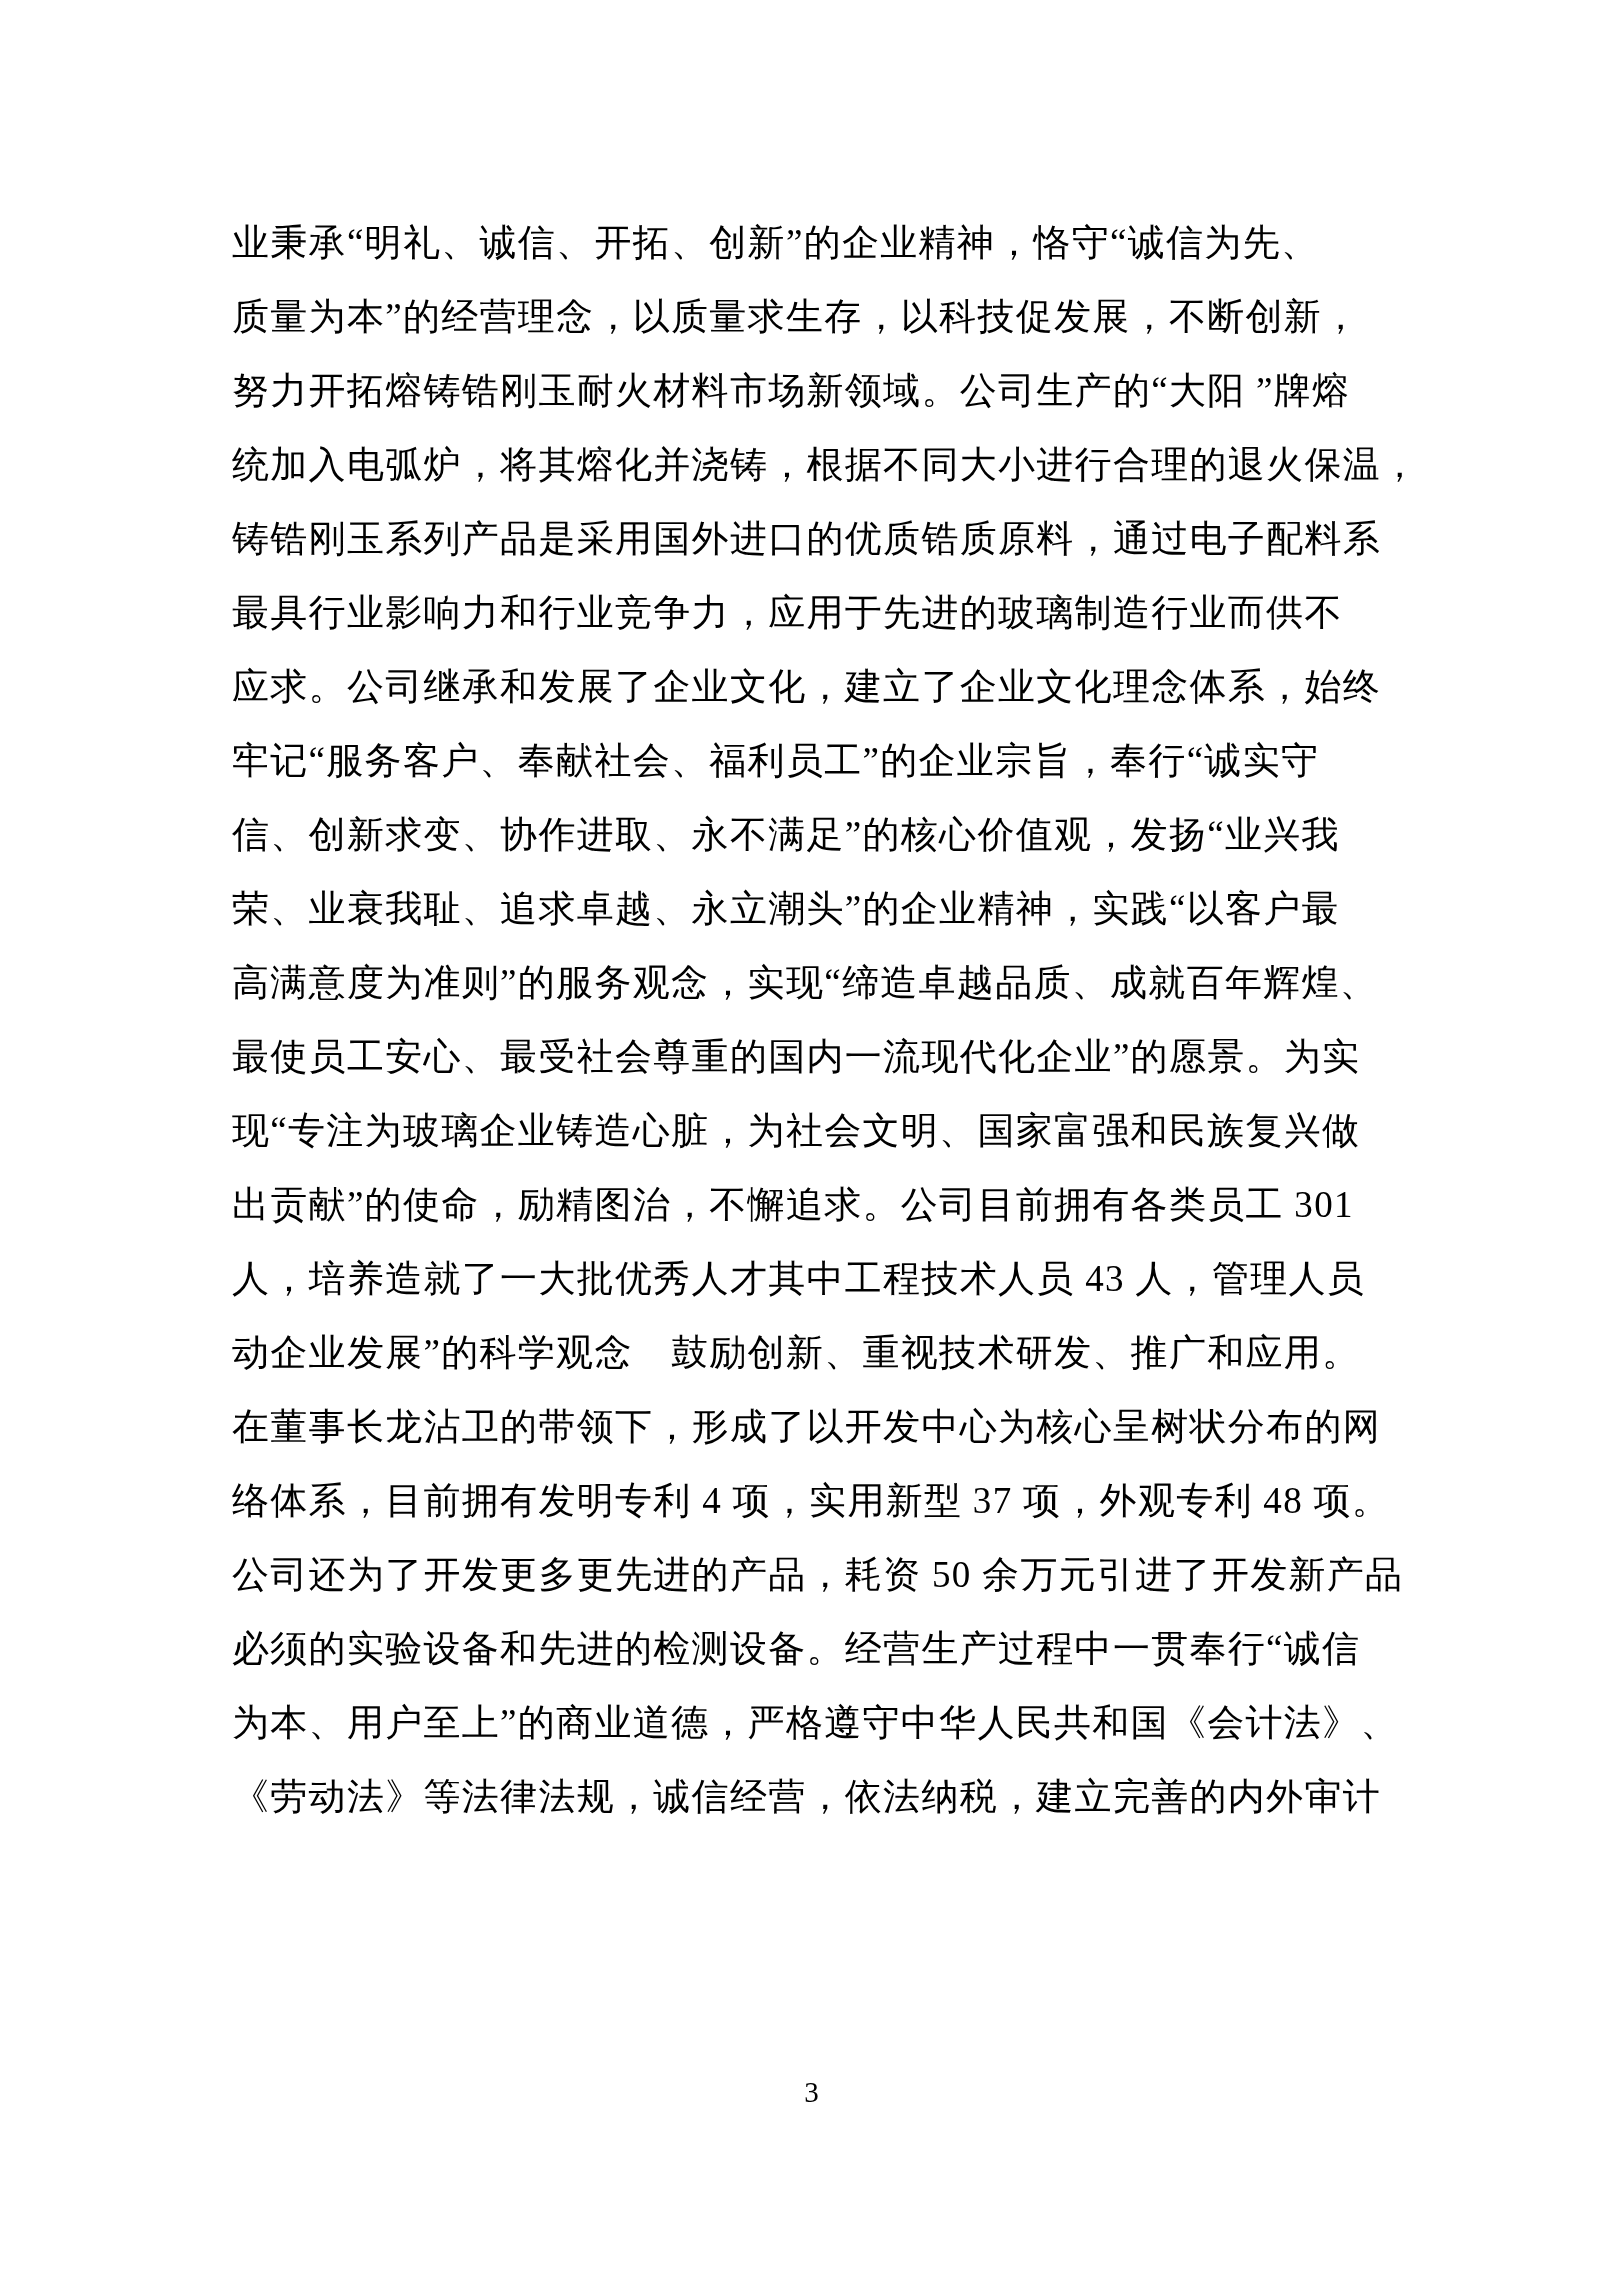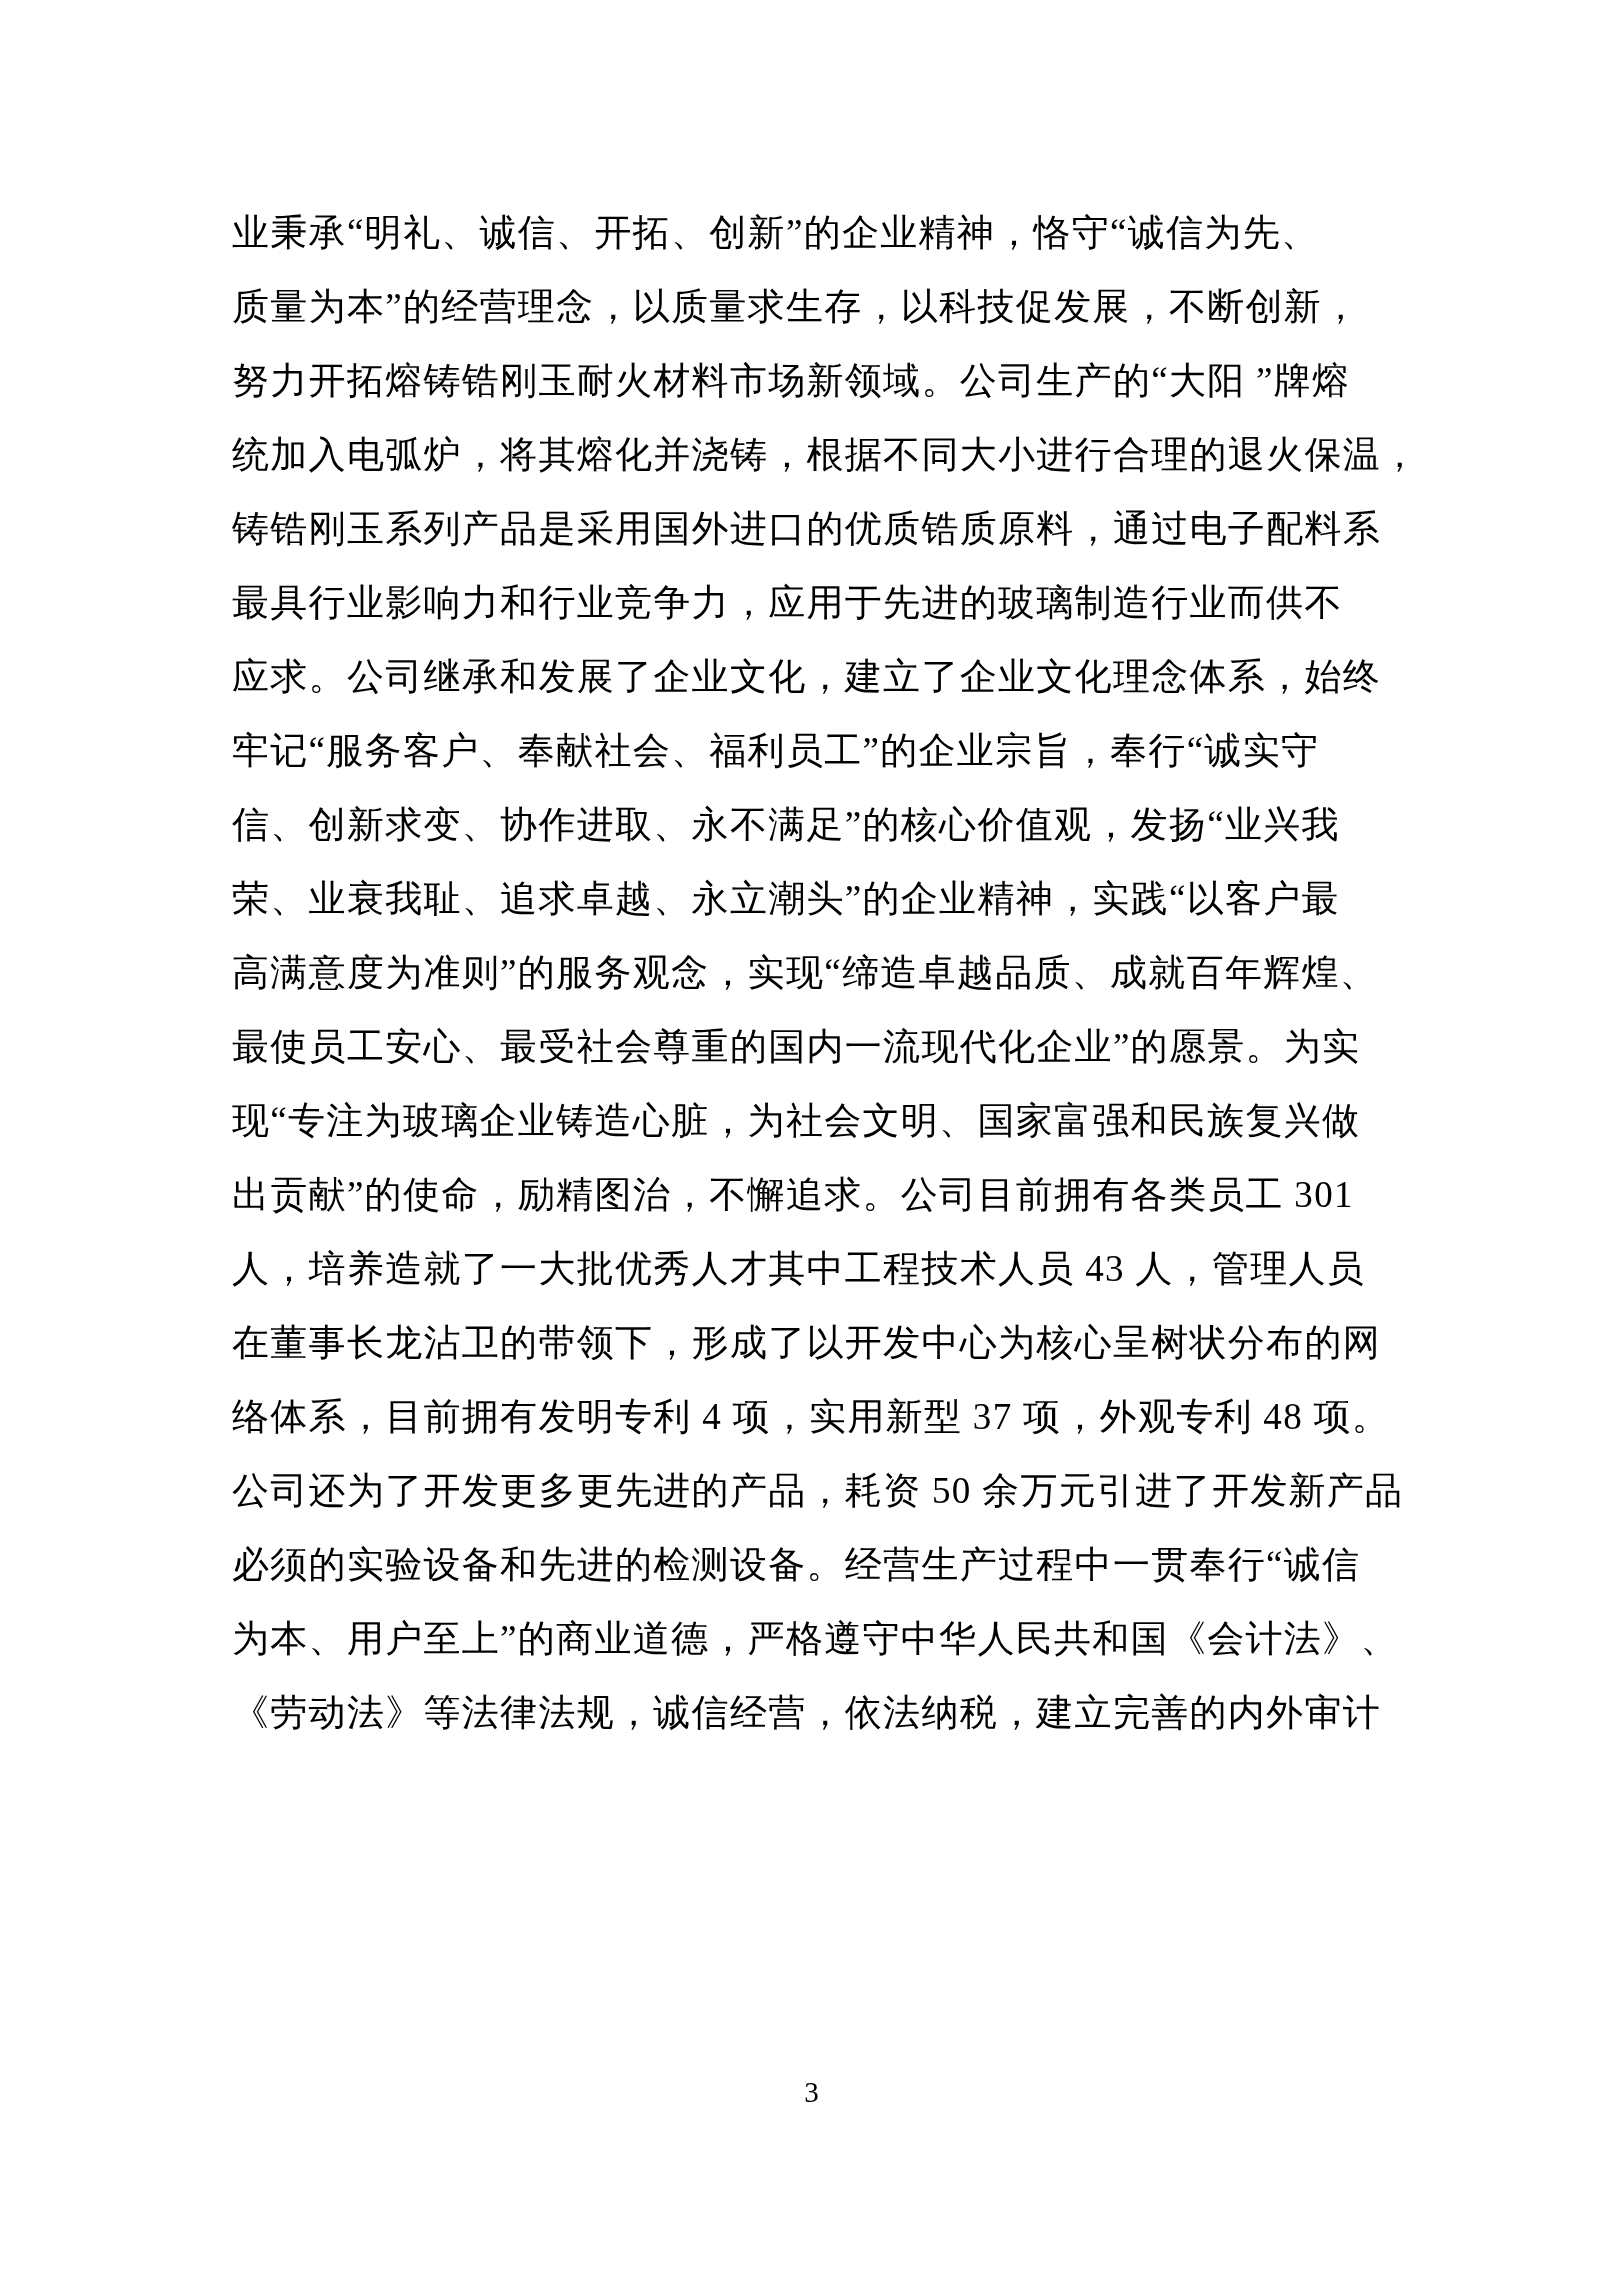--- a/index.html
+++ b/index.html
@@ -12,21 +12,21 @@
     width: 1623px;
     height: 2295px;
     background: #ffffff;
     color: #000000;
     font-family: "Liberation Serif", "DejaVu Serif", serif;
     overflow: hidden;
   }
   .text-block {
     position: absolute;
     left: 232px;
-    top: 196px;
+    top: 206px;
     width: 1184px;
   }
   .text-line {
     height: 74px;
     line-height: 74px;
     font-size: 37px;
     letter-spacing: 1.3px;
     white-space: nowrap;
     color: #000000;
   }
@@ -54,20 +54,21 @@
     <div class="text-line">最具行业影响力和行业竞争力，应用于先进的玻璃制造行业而供不</div>
     <div class="text-line">应求。公司继承和发展了企业文化，建立了企业文化理念体系，始终</div>
     <div class="text-line">牢记“服务客户、奉献社会、福利员工”的企业宗旨，奉行“诚实守</div>
     <div class="text-line">信、创新求变、协作进取、永不满足”的核心价值观，发扬“业兴我</div>
     <div class="text-line">荣、业衰我耻、追求卓越、永立潮头”的企业精神，实践“以客户最</div>
     <div class="text-line">高满意度为准则”的服务观念，实现“缔造卓越品质、成就百年辉煌、</div>
     <div class="text-line">最使员工安心、最受社会尊重的国内一流现代化企业”的愿景。为实</div>
     <div class="text-line">现“专注为玻璃企业铸造心脏，为社会文明、国家富强和民族复兴做</div>
     <div class="text-line">出贡献”的使命，励精图治，不懈追求。公司目前拥有各类员工 301</div>
     <div class="text-line">人，培养造就了一大批优秀人才其中工程技术人员 43 人，管理人员</div>
+    <div class="text-line">动企业发展”的科学观念　鼓励创新、重视技术研发、推广和应用。</div>
     <div class="text-line">在董事长龙沾卫的带领下，形成了以开发中心为核心呈树状分布的网</div>
     <div class="text-line">络体系，目前拥有发明专利 4 项，实用新型 37 项，外观专利 48 项。</div>
     <div class="text-line">公司还为了开发更多更先进的产品，耗资 50 余万元引进了开发新产品</div>
     <div class="text-line">必须的实验设备和先进的检测设备。经营生产过程中一贯奉行“诚信</div>
     <div class="text-line">为本、用户至上”的商业道德，严格遵守中华人民共和国《会计法》、</div>
     <div class="text-line">《劳动法》等法律法规，诚信经营，依法纳税，建立完善的内外审计</div>
   </div>
   <div class="page-number">3</div>
 </div>
 

